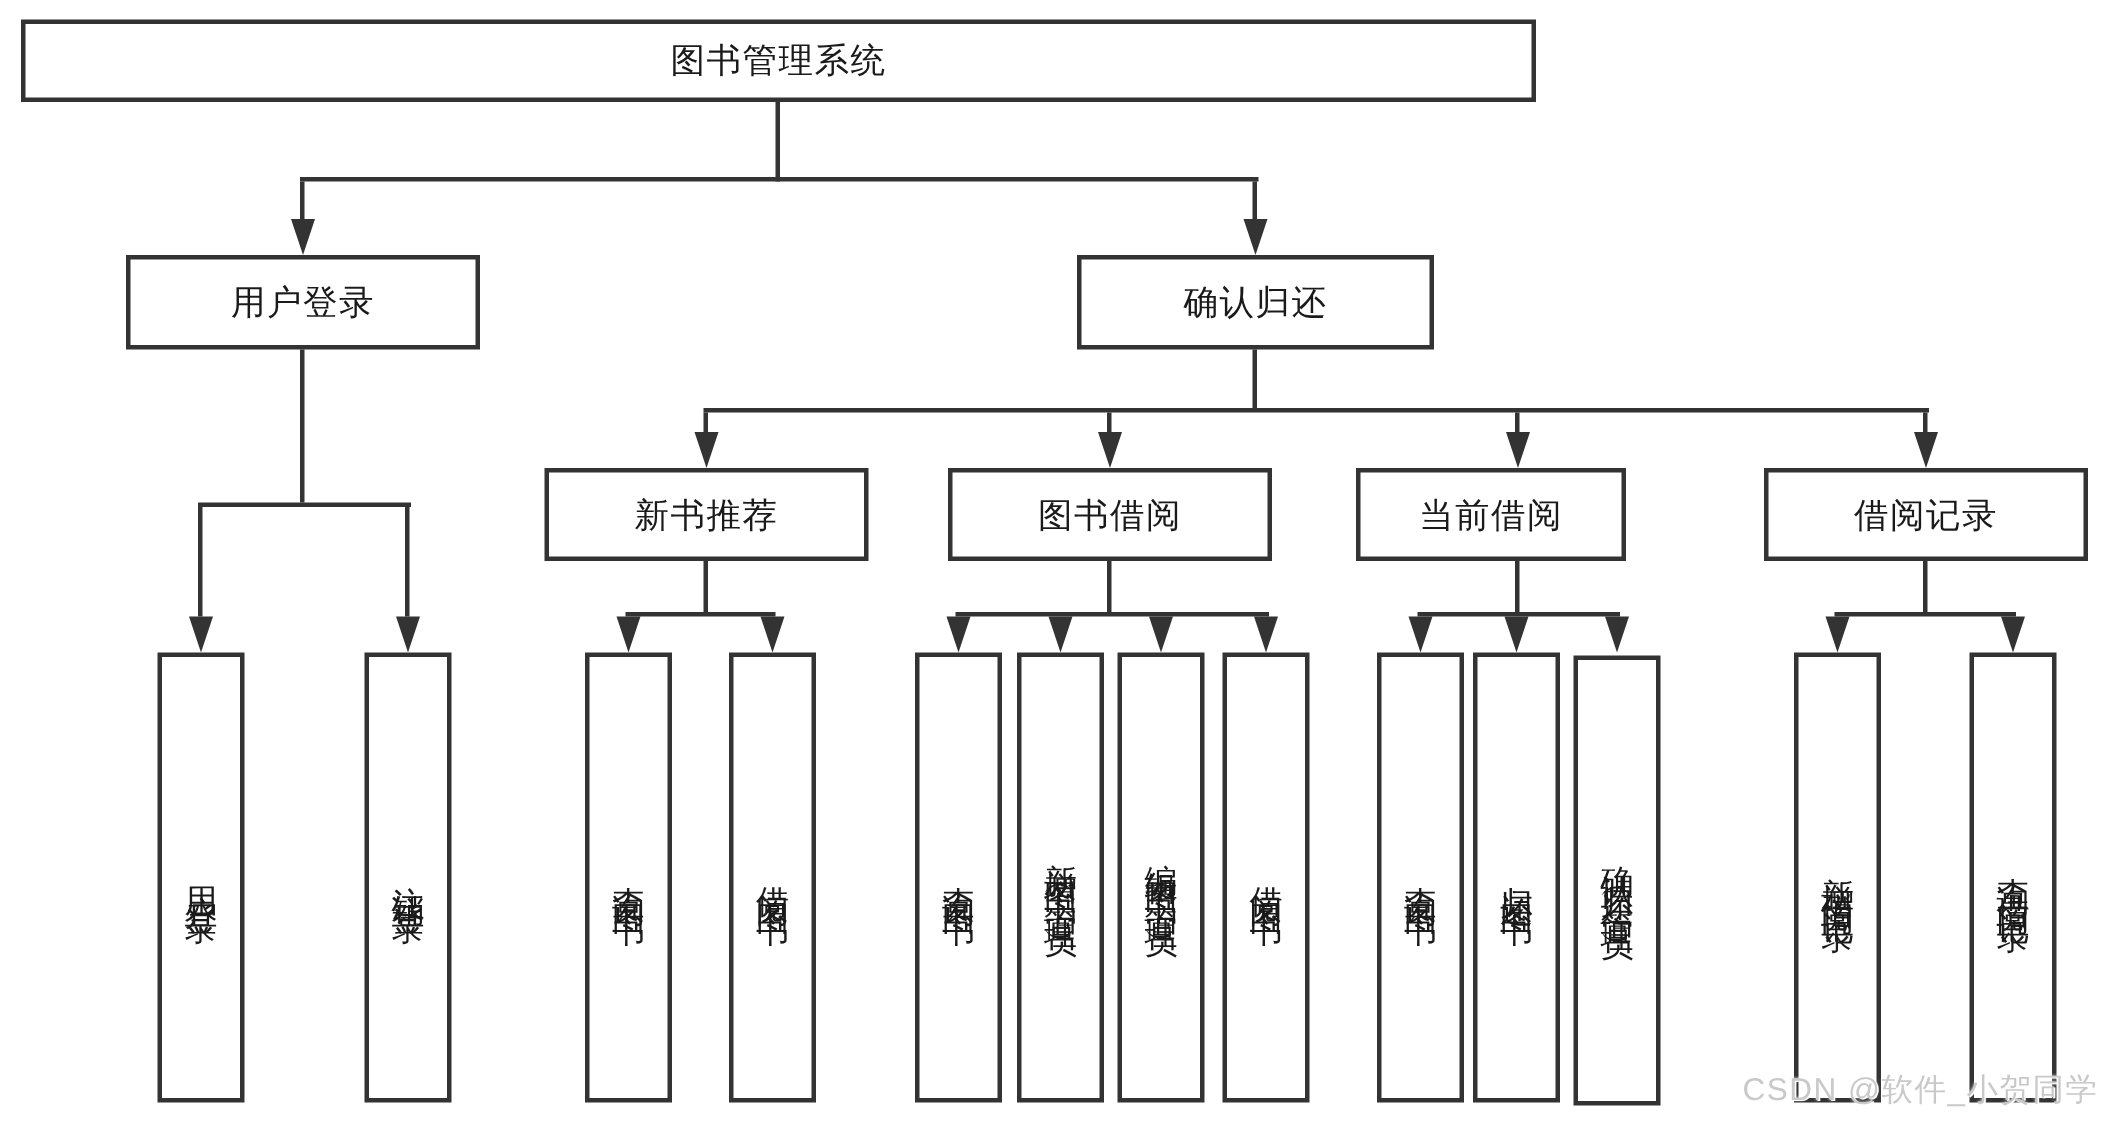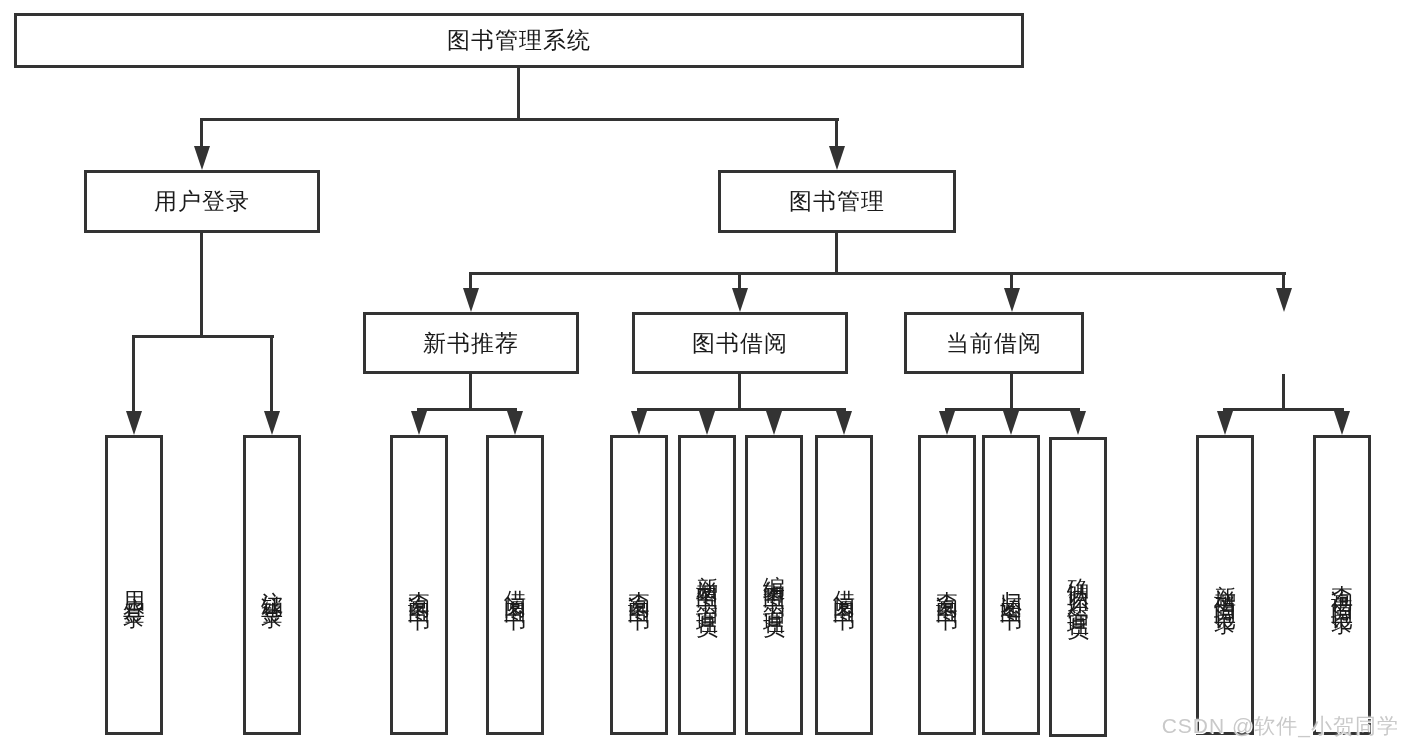--- a/index.html
+++ b/index.html
@@ -78,21 +78,21 @@
   <div class="line" style="left:200px;top:118px;width:639px;height:3px;"></div>
   <div class="line" style="left:200px;top:121px;width:3px;height:27px;"></div>
   <div class="line" style="left:835px;top:121px;width:3px;height:27px;"></div>
   <div class="arrow" style="left:194px;top:146px;"></div>
   <div class="arrow" style="left:829px;top:146px;"></div>
 
   <div class="node" style="left:84px;top:170px;width:236px;height:63px;">
     <span class="hlabel">用户登录</span>
   </div>
   <div class="node" style="left:718px;top:170px;width:238px;height:63px;">
-    <span class="hlabel">图书管理</span>
+    <span class="hlabel">确认归还</span>
   </div>
 
   <div class="line" style="left:200px;top:233px;width:3px;height:102px;"></div>
   <div class="line" style="left:132px;top:335px;width:142px;height:3px;"></div>
   <div class="line" style="left:132px;top:338px;width:3px;height:73px;"></div>
   <div class="line" style="left:270px;top:338px;width:3px;height:73px;"></div>
   <div class="arrow" style="left:126px;top:411px;"></div>
   <div class="arrow" style="left:264px;top:411px;"></div>
 
   <div class="line" style="left:835px;top:233px;width:3px;height:39px;"></div>
@@ -107,20 +107,23 @@
   <div class="arrow" style="left:1276px;top:288px;"></div>
 
   <div class="node" style="left:363px;top:312px;width:216px;height:62px;text-align:center;">
     <span class="hlabel">新书推荐</span>
   </div>
   <div class="node" style="left:632px;top:312px;width:216px;height:62px;font-family:Liberation Serif, serif;">
     <span class="hlabel">图书借阅</span>
   </div>
   <div class="node" style="left:904px;top:312px;width:180px;height:62px;">
     <span class="hlabel">当前借阅</span>
+  </div>
+  <div class="node" style="left:1176px;top:312px;width:216px;height:62px;">
+    <span class="hlabel">借阅记录</span>
   </div>
 
   <div class="line" style="left:469px;top:374px;width:3px;height:34px;"></div>
   <div class="line" style="left:417px;top:408px;width:100px;height:3px;"></div>
   <div class="arrow" style="left:411px;top:411px;"></div>
   <div class="arrow" style="left:507px;top:411px;"></div>
 
   <div class="line" style="left:738px;top:374px;width:3px;height:34px;"></div>
   <div class="line" style="left:637px;top:408px;width:209px;height:3px;"></div>
   <div class="arrow" style="left:631px;top:411px;"></div>

